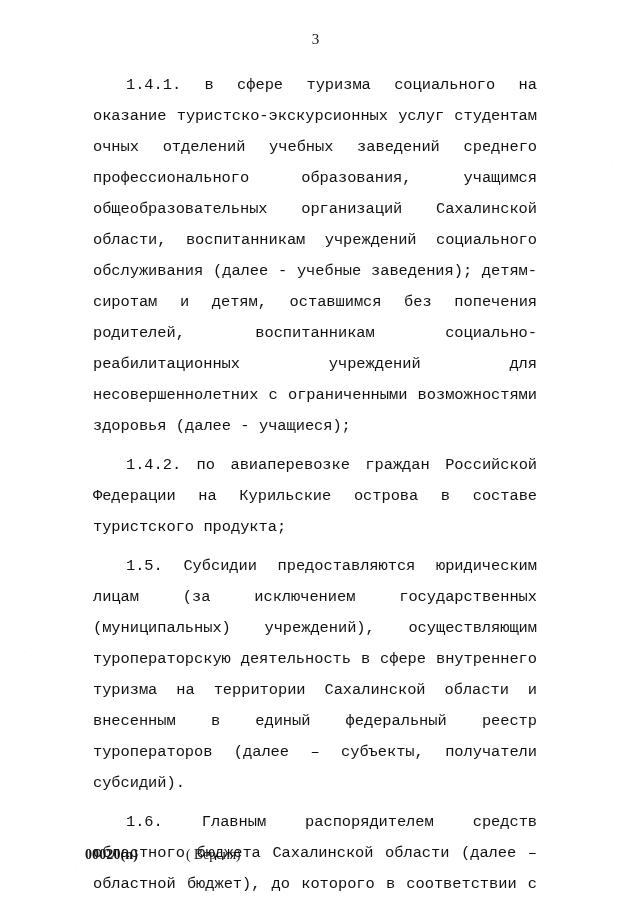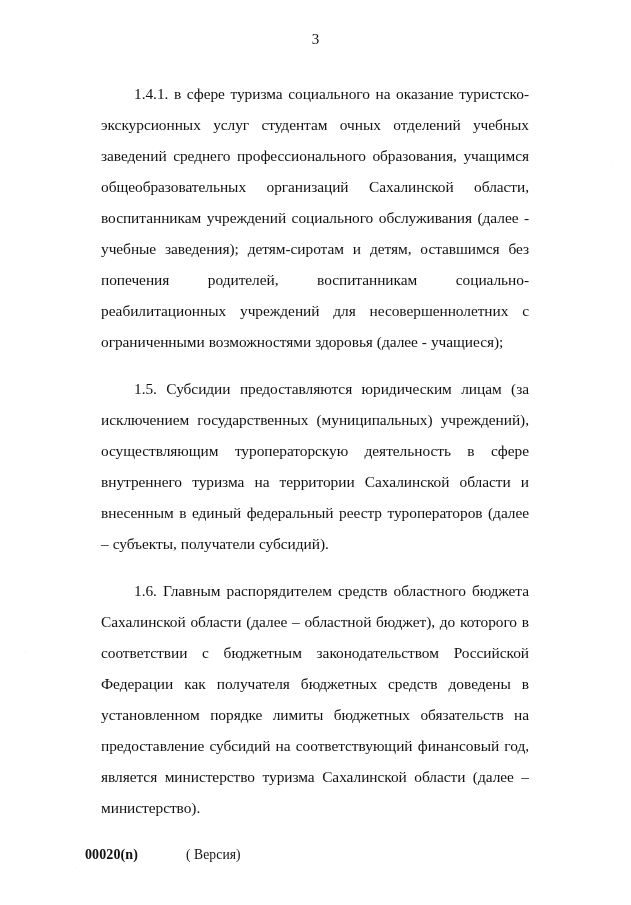--- a/index.html
+++ b/index.html
@@ -44,29 +44,30 @@
   }
 
   .body-text {
     position: absolute;
     top: 62px;
     left: 85px;
     width: 460px;
   }
 
   .para {
-    margin: 16px;
+    margin: 8px;
     text-align: justify;
     text-justify: inter-word;
     text-indent: 33px;
     font-size: 15.4px;
     line-height: 31px;
     letter-spacing: -0.05px;
     word-spacing: 0.2px;
     hyphens: none;
+    font-family: Liberation Mono, monospace;
   }
 
   .footer-stamp {
     position: absolute;
     top: 845px;
     left: 85px;
     font-size: 14px;
     line-height: 20px;
     font-weight: bold;
     letter-spacing: 0.1px;
@@ -84,20 +85,21 @@
 <div class="page">
 
   <div class="scan-noise"></div>
 
   <div class="page-number">3</div>
 
   <div class="body-text">
 
     <p class="para">1.4.1. в сфере туризма социального на оказание туристско-экскурсионных услуг студентам очных отделений учебных заведений среднего профессионального образования, учащимся общеобразовательных организаций Сахалинской области, воспитанникам учреждений социального обслуживания (далее - учебные заведения); детям-сиротам и детям, оставшимся без попечения родителей, воспитанникам социально-реабилитационных учреждений для несовершеннолетних с ограниченными возможностями здоровья (далее - учащиеся);</p>
 
+    <p class="para">1.4.2. по авиаперевозке граждан Российской Федерации на Курильские острова в составе туристского продукта;</p>
 
 
     <p class="para">1.5. Субсидии предоставляются юридическим лицам (за исключением государственных (муниципальных) учреждений), осуществляющим туроператорскую деятельность в сфере внутреннего туризма на территории Сахалинской области и внесенным в единый федеральный реестр туроператоров (далее – субъекты, получатели субсидий).</p>
 
     <p class="para">1.6. Главным распорядителем средств областного бюджета Сахалинской области (далее – областной бюджет), до которого в соответствии с бюджетным законодательством Российской Федерации как получателя бюджетных средств доведены в установленном порядке лимиты бюджетных обязательств на предоставление субсидий на соответствующий финансовый год, является министерство туризма Сахалинской области (далее – министерство).</p>
 
   </div>
 
   <div class="footer-stamp">
     <span>00020(n)</span><span class="ver">( Версия)</span>

